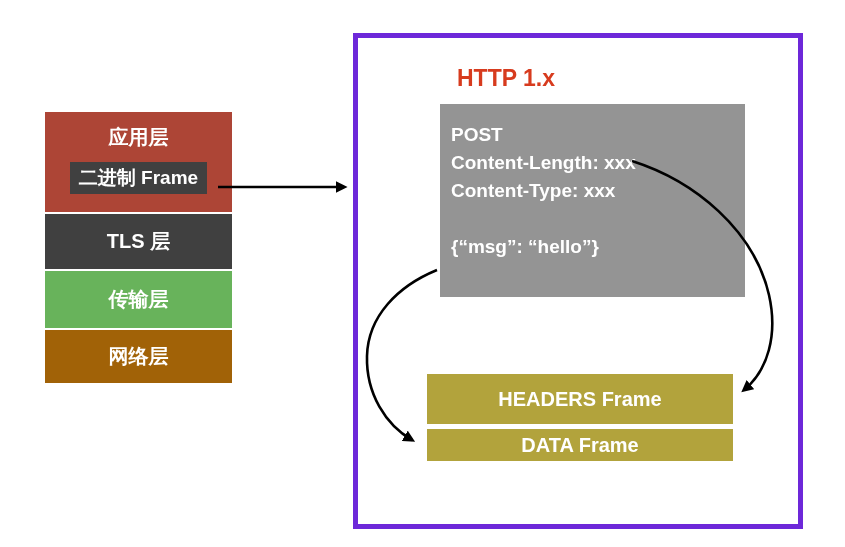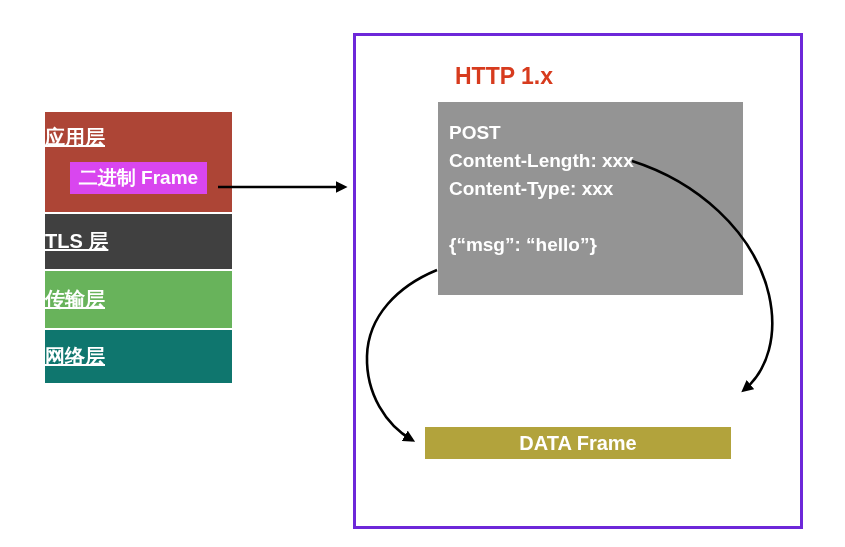--- a/index.html
+++ b/index.html
@@ -22,47 +22,47 @@
     left: 45px; top: 112px;
     width: 187px;
   }
   .layer {
     position: relative;
     width: 100%;
     color: #ffffff;
     font-size: 20px;
     display: flex;
     align-items: center;
+    justify-content: center;
     margin-bottom: 2px;
-    text-decoration: underline;
   }
   .layer-app      { height: 100px; background: #ad4536; align-items: flex-start; }
   .layer-app .layer-label { margin-top: 12px; }
   .layer-tls      { height: 55px;  background: #404040; }
   .layer-trans    { height: 57px;  background: #68b35b; }
-  .layer-net      { height: 53px;  background: #0f766e; margin-bottom: 0; }
+  .layer-net      { height: 53px;  background: #a16207; margin-bottom: 0; }
   .binary-frame {
     position: absolute;
     left: 25px; top: 50px;
     width: 137px; height: 32px;
-    background: #d946ef;
+    background: #404040;
     color: #ffffff;
     font-size: 19px;
     display: flex;
     align-items: center;
     justify-content: center;
     white-space: nowrap;
   }
 
   
   .panel {
     position: absolute;
     left: 353px; top: 33px;
     width: 450px; height: 496px;
-    border: 3px solid #6d28d9;
+    border: 5px solid #6d28d9;
     background: #ffffff;
   }
   .panel-title {
     position: absolute;
     color: #d73b1e;
     font-size: 23px;
     white-space: nowrap;
   }
   .title-http1 { left: 99px; top: 27px; }
   .title-http2 { left: 97px; top: 305px; }
@@ -133,20 +133,23 @@
 
     <div class="http1-box">
       <div class="gbline">POST</div>
       <div class="gbline">Content-Length: xxx</div>
       <div class="gbline">Content-Type: xxx</div>
       <div class="gbline"></div>
       <div class="gbline">{“msg”: “hello”}</div>
     </div>
 
 
+    <div class="frame-box frame-headers">
+      <span>HEADERS Frame</span>
+    </div>
     <div class="frame-box frame-data">
       <span>DATA Frame</span>
     </div>
   </div>
 
   <svg class="arrows" viewBox="0 0 845 547" xmlns="http://www.w3.org/2000/svg">
     <defs>
       <marker id="ah" viewBox="0 0 10 10" refX="7" refY="5" markerWidth="4.6" markerHeight="4.6" orient="auto-start-reverse">
         <path d="M 0 0 L 10 5 L 0 10 z" fill="#000000"></path>
       </marker>

